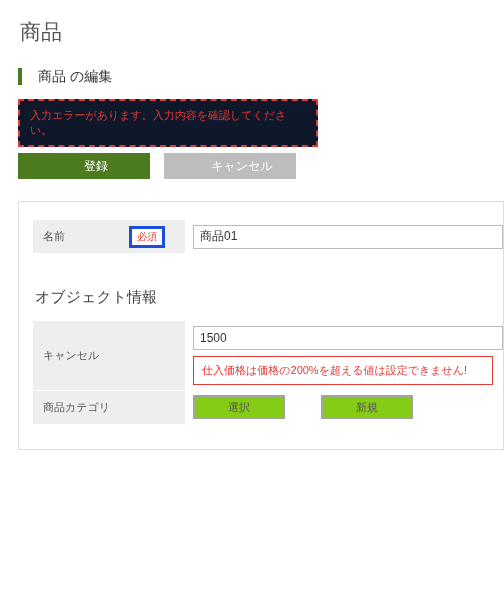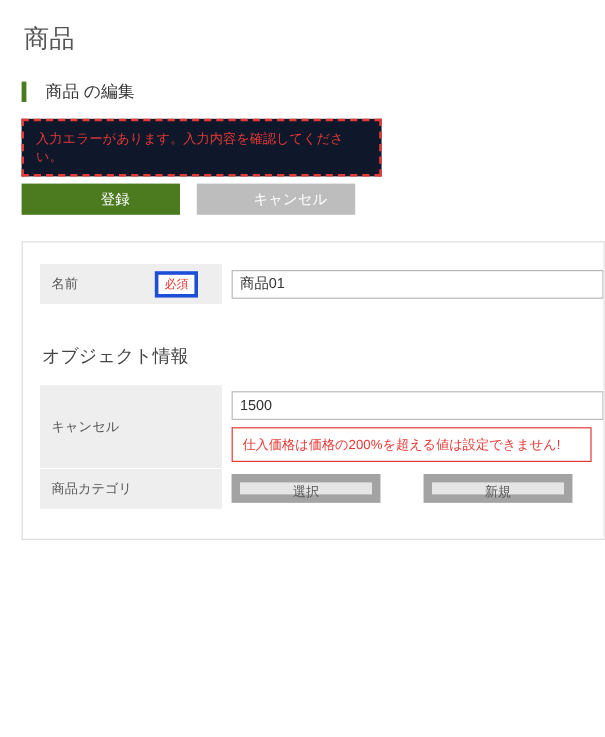--- a/index.html
+++ b/index.html
@@ -52,24 +52,24 @@
     color: #fff;
     font-size: 12px;
     cursor: pointer;
     text-align: center;
     line-height: 26px;
     padding-left: 24px;
   }
   .btn-primary { background: #4b7a1f; }
   .btn-secondary { background: #bdbdbd; }
   .btn-mini {
-    width: 124px;
+    width: 92px;
     height: 24px;
-    background: #e5e5e5;
-    border: 7px solid #a3a3a3;
+    background: #84cc16;
+    border: 2px solid #a3a3a3;
     color: #555;
     font-size: 11px;
     cursor: pointer;
   }
   .panel {
     border: 1px solid #ddd;
     padding: 18px 0 24px 14px;
     margin-bottom: 20px;
     overflow: hidden;
   }

